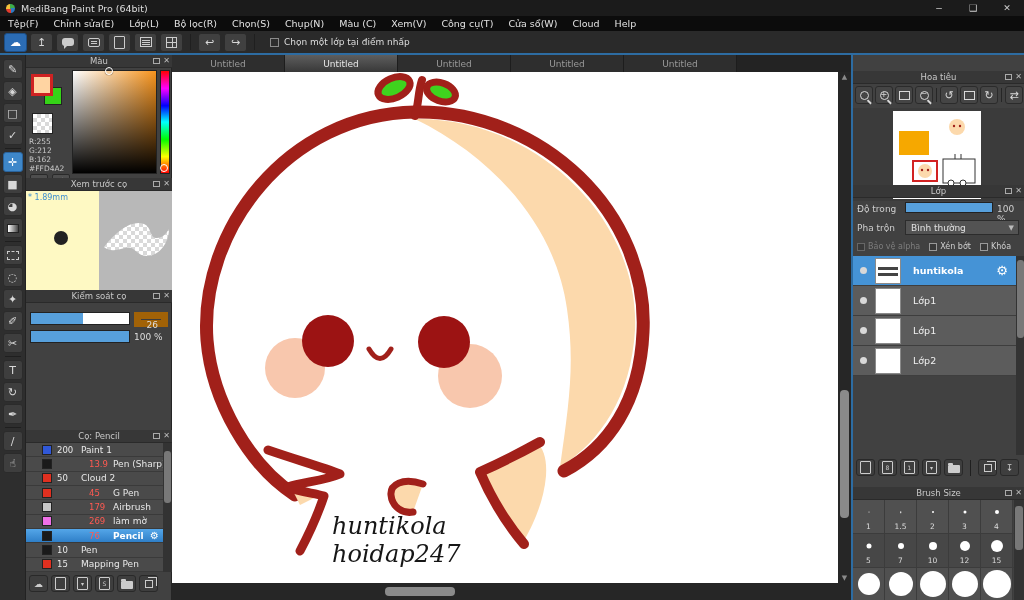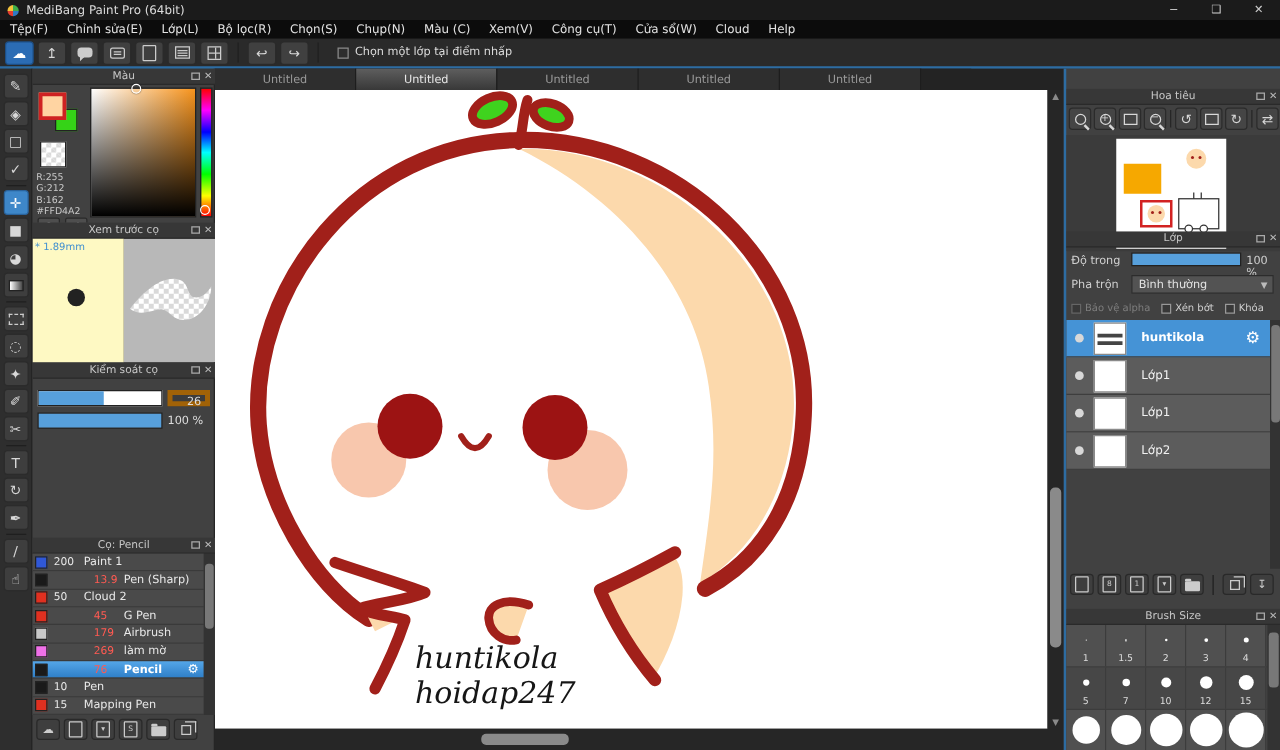--- a/index.html
+++ b/index.html
@@ -61,26 +61,26 @@
 
   
   .bp-left{position:absolute;left:0;top:13px;width:73px;height:99px;background:#fef9c3;}
   .bp-size{position:absolute;left:2px;top:2px;color:#3f8fd0;font-size:8px;}
   .bp-dot{position:absolute;left:28px;top:40px;width:14px;height:14px;border-radius:50%;background:#222;}
   .bp-right{position:absolute;left:73px;top:13px;width:73px;height:99px;}
 
   
   .slider-track{position:absolute;height:13px;background:#fff;border:1px solid #222;}
   .slider-fill{height:100%;background:#57a0dc;}
-  .val-box{position:absolute;width:34px;height:13px;background:#3c3c3c;border:4px solid #a16207;color:#ddd;font-size:9px;text-align:right;padding:1px 3px 0 0;}
+  .val-box{position:absolute;width:34px;height:13px;background:#3c3c3c;border:7px solid #a16207;color:#ddd;font-size:9px;text-align:right;padding:1px 3px 0 0;}
   .val-label{position:absolute;color:#ddd;font-size:9px;}
 
   
   .brush-list{position:absolute;left:0;top:13px;width:137px;height:129px;background:#444;}
-  .brush-row{height:14.33px;display:flex;align-items:center;border-bottom:1px solid #3a3a3a;background:#4a4a4a;padding-left:2px;}
+  .brush-row{height:14.33px;display:flex;align-items:center;border-bottom:1px solid #3a3a3a;background:#4a4a4a;padding-left:16px;}
   .brush-row.selected{background:linear-gradient(#54a6e8,#2f7fc8);}
   .b-swatch{width:10px;height:10px;border:1px solid #222;margin-right:5px;flex:none;}
   .b-size{width:24px;font-size:8.5px;color:#e8e8e8;flex:none;}
   .b-size.red{color:#ff5a52;margin-left:32px;}
   .b-name{font-size:9px;color:#e8e8e8;white-space:nowrap;}
   .brush-row.selected .b-name{font-weight:bold;color:#fff;}
   .b-gear{margin-left:auto;margin-right:4px;color:#fff;font-size:10px;}
   .vscroll{position:absolute;top:13px;width:9px;background:#333;}
   .vthumb{position:absolute;left:1px;width:7px;background:#787878;border-radius:3px;}
   .icon-row{position:absolute;display:flex;gap:3px;padding-left:3px;align-items:center;}

